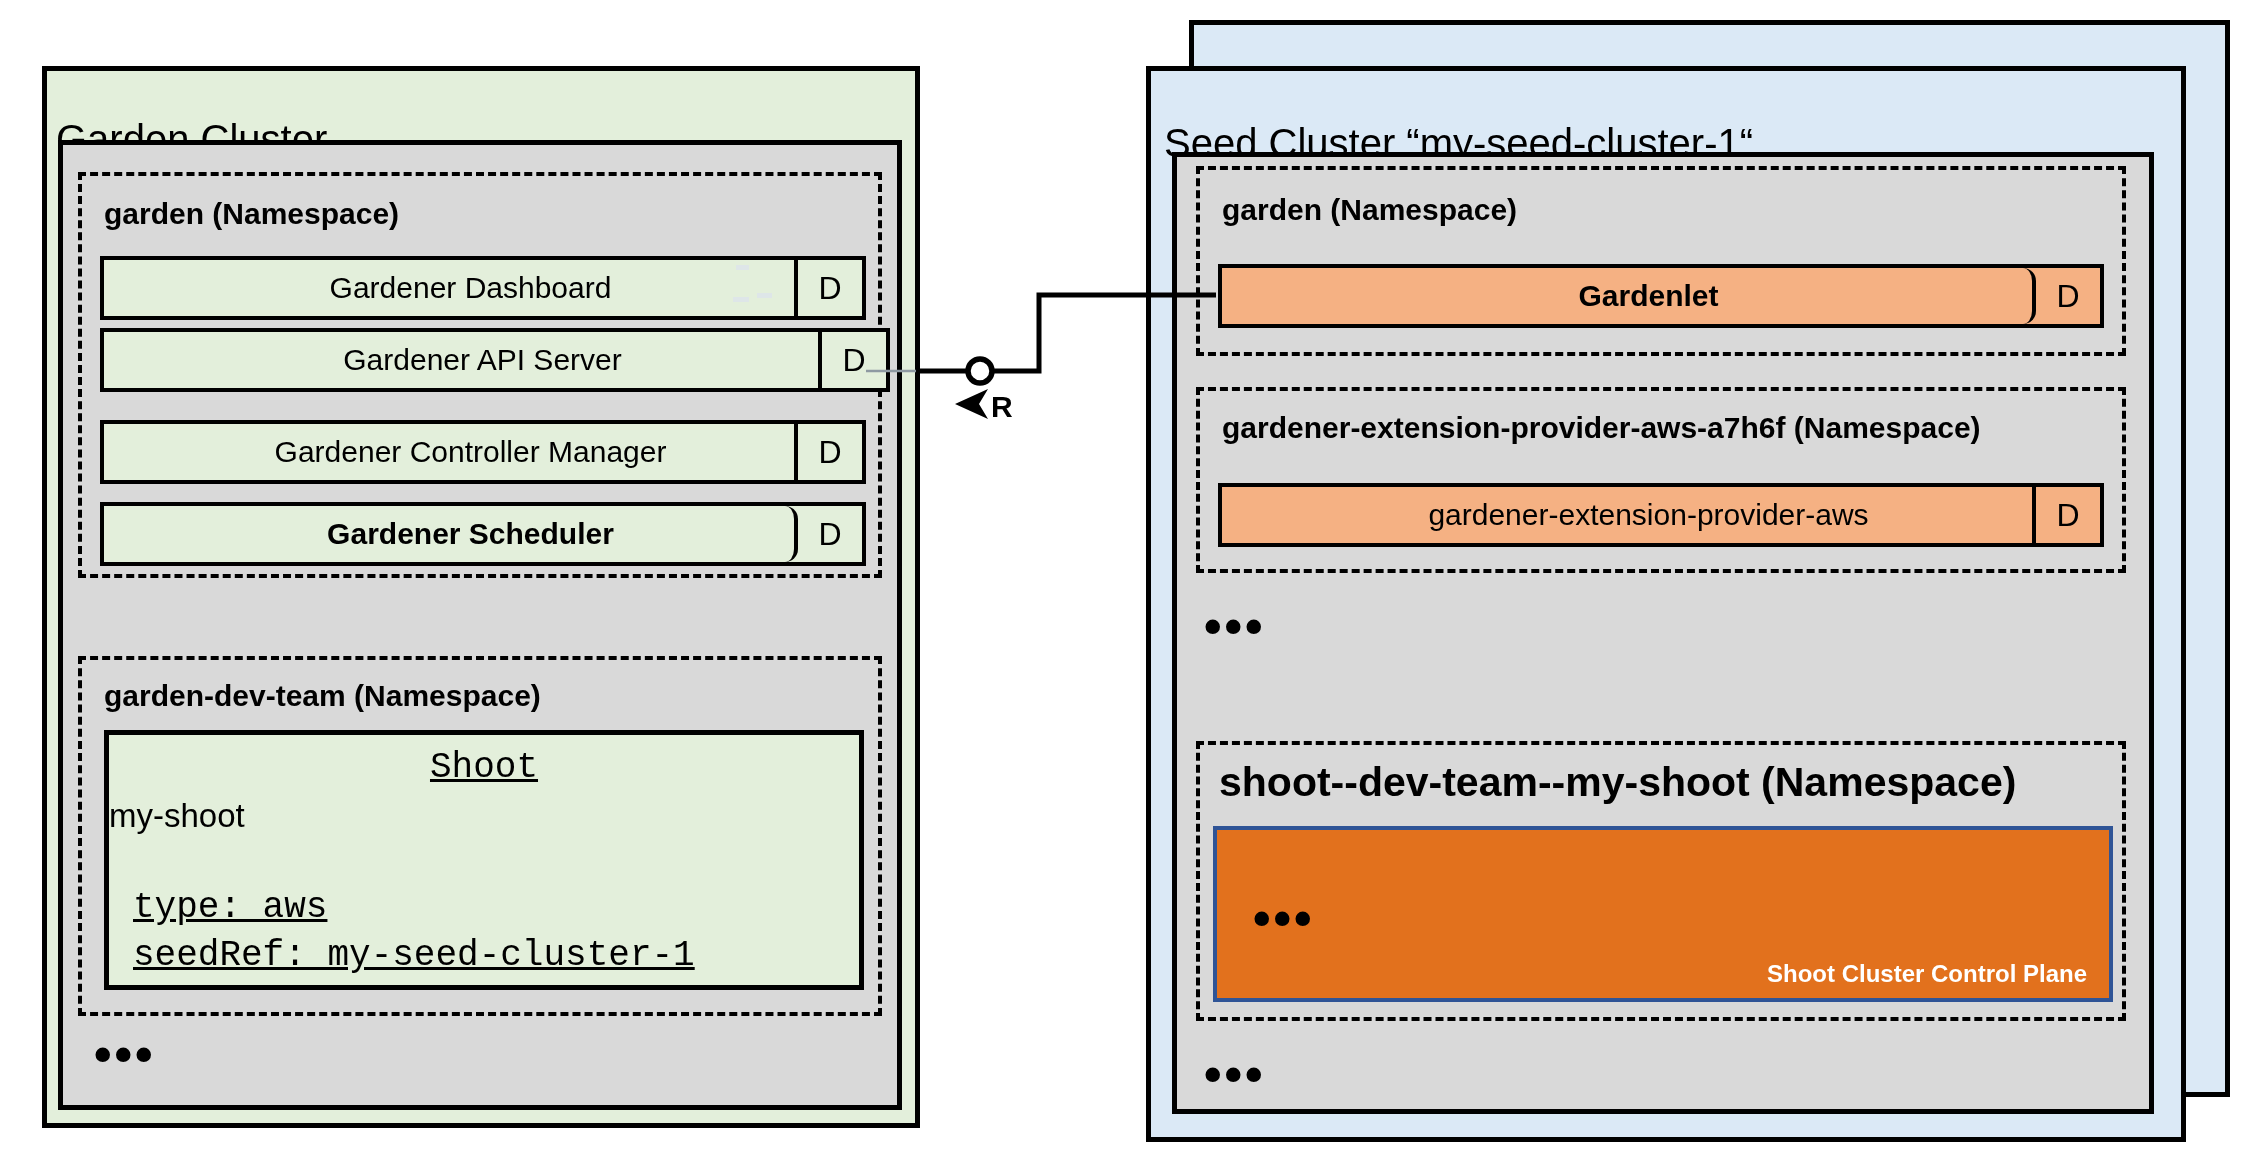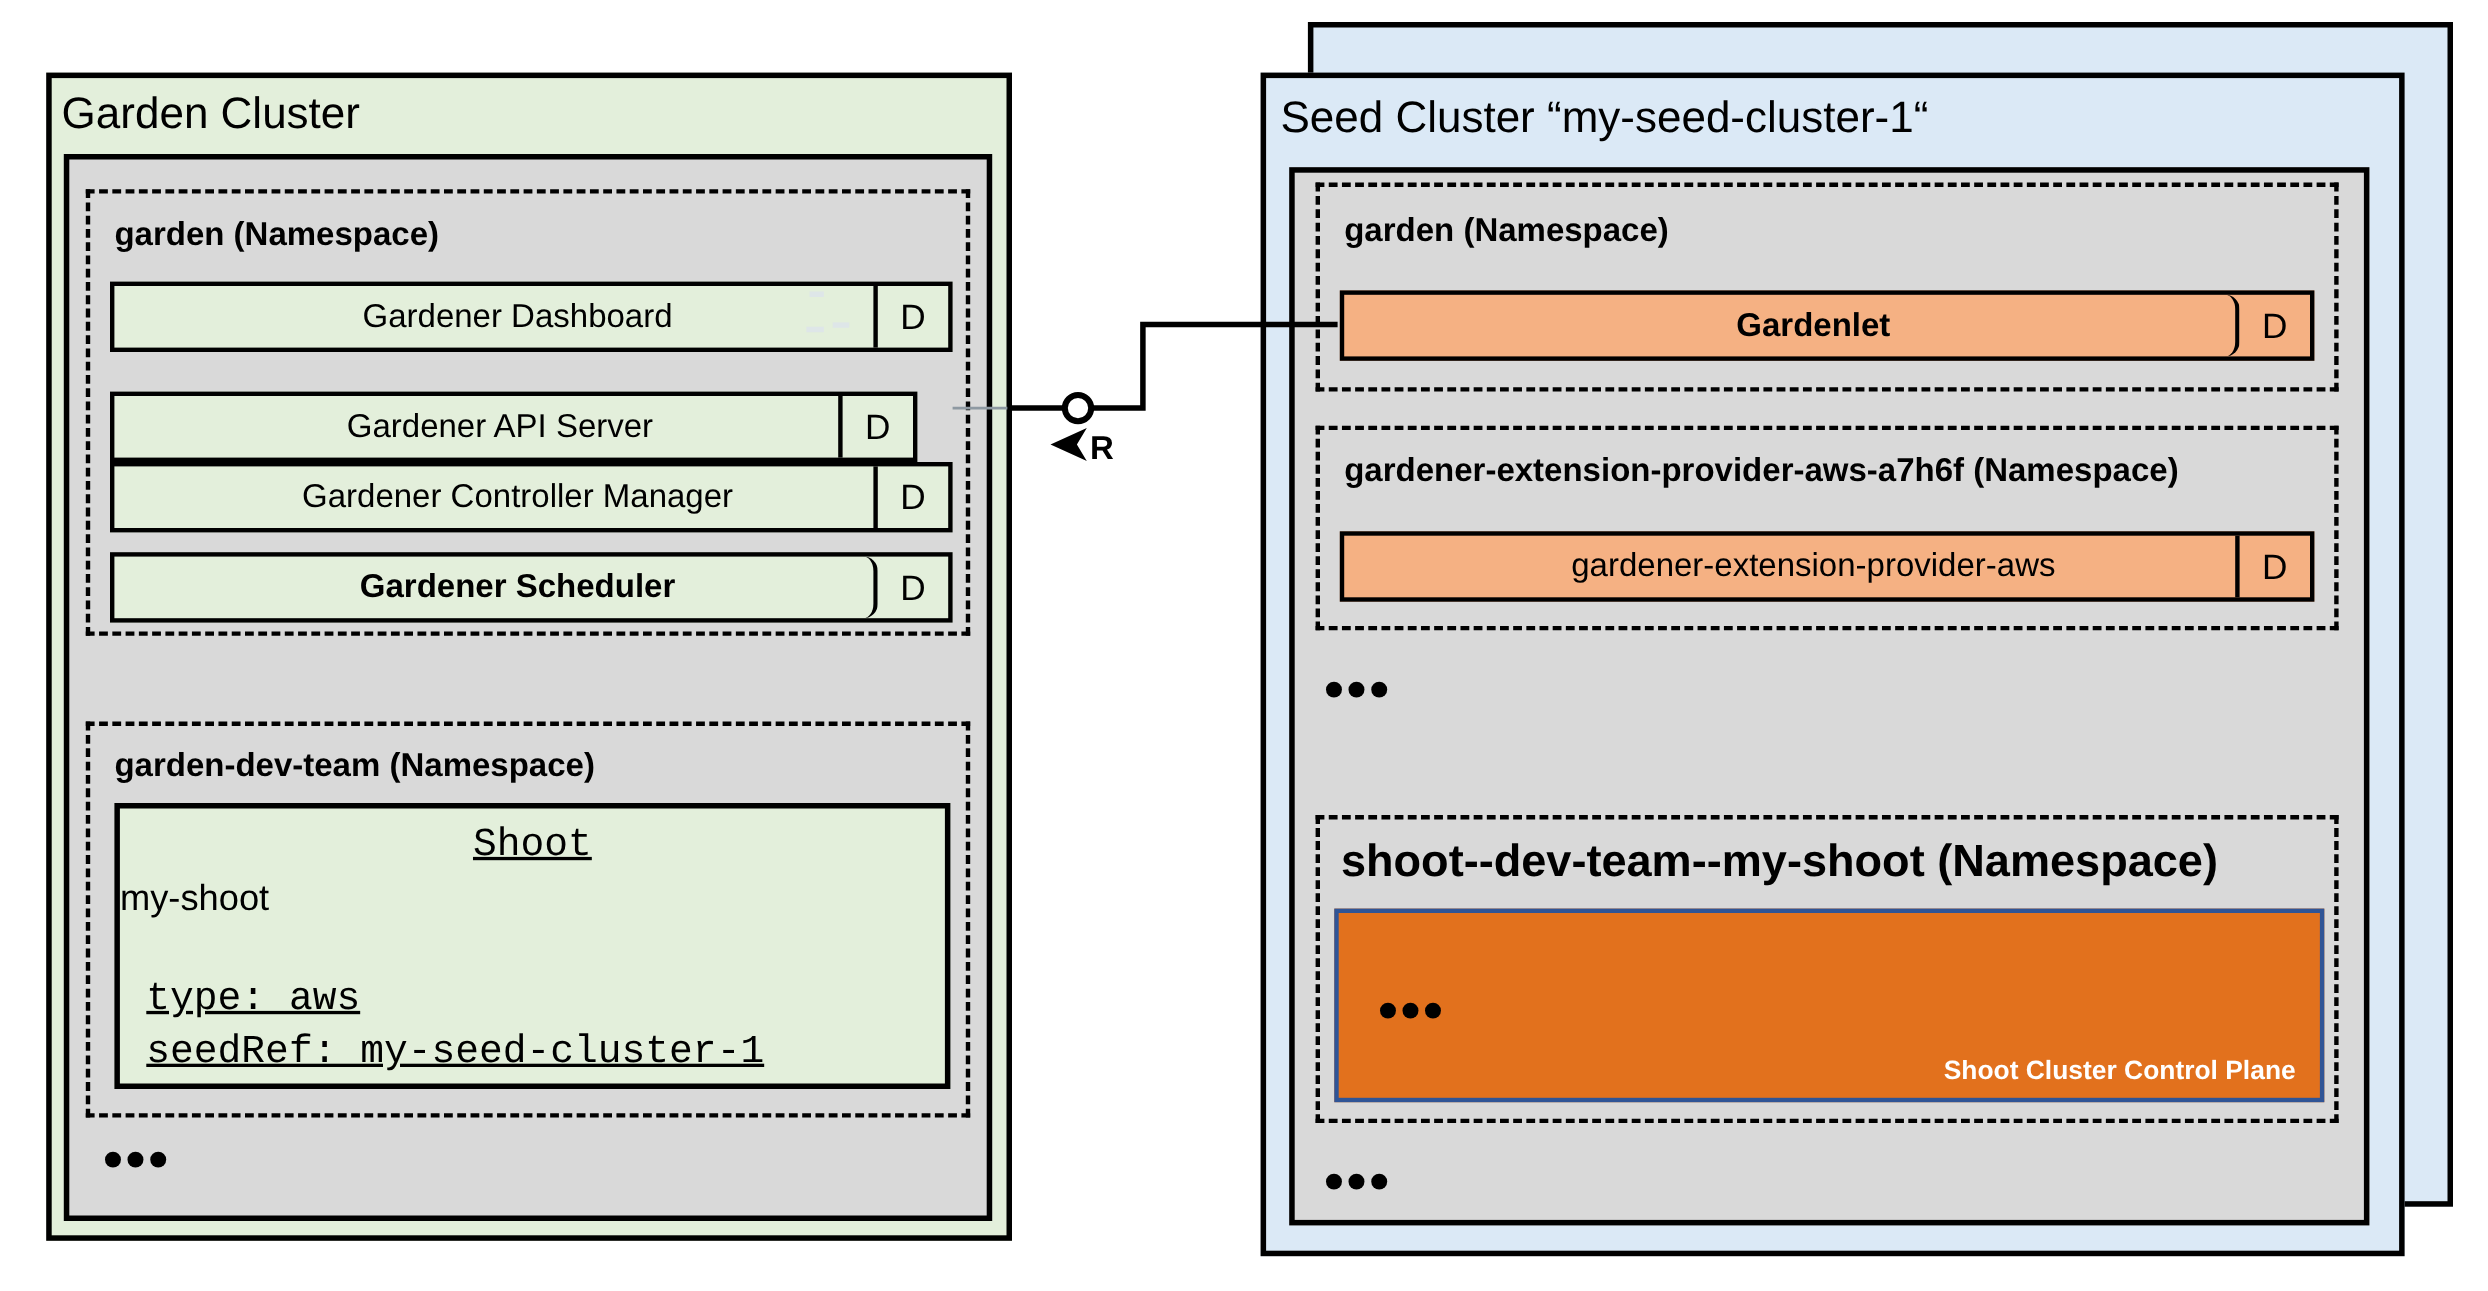--- a/index.html
+++ b/index.html
@@ -3,21 +3,21 @@
 <meta charset="utf-8">
 <style>
   html,body{margin:0;padding:0;background:#ffffff;}
   .canvas{position:relative;width:2262px;height:1174px;background:#ffffff;
           font-family:"Liberation Sans",sans-serif;color:#000;overflow:hidden;}
   .box{position:absolute;box-sizing:border-box;border:5px solid #000;}
   .dashed{position:absolute;box-sizing:border-box;border:4px dashed #000;}
   .green-bg{background:#e3efdb;}
   .gray-bg{background:#d9d9d9;}
   .blue-bg{background:#dbe9f6;}
-  .cluster-title{position:absolute;font-size:40px;font-weight:400;line-height:54px;white-space:nowrap;}
+  .cluster-title{position:absolute;font-size:40px;font-weight:400;line-height:54px;white-space:nowrap;margin-top:36px;}
   .ns-title{position:absolute;font-size:30px;font-weight:700;line-height:44px;white-space:nowrap;}
   .row{position:absolute;display:flex;border:4px solid #000;box-sizing:border-box;background:#e3efdb;padding-left:43px;}
   .row.orange{background:#f5b183;}
   .row .lbl{flex:1;display:flex;align-items:center;justify-content:center;
             font-size:30px;border-right:4px solid #000;white-space:nowrap;}
   .row .dcell{width:64px;display:flex;align-items:center;justify-content:center;font-size:32px;}
   .bold{font-weight:700;border-radius:13px;}
   .mono{font-family:"Liberation Mono","DejaVu Sans Mono",monospace;text-decoration:underline;}
   .dots{position:absolute;font-family:"DejaVu Sans",sans-serif;font-size:50px;
         letter-spacing:-9px;line-height:48px;height:48px;white-space:nowrap;}
@@ -47,21 +47,21 @@
 
   <div class="row" style="left:100px;top:256px;width:766px;height:64px">
     <div class="lbl">Gardener Dashboard</div>
     <div class="dcell">D</div>
   </div>
 
   <div class="faint" style="left:736px;top:265px;width:13px;height:5px"></div>
   <div class="faint" style="left:733px;top:297px;width:16px;height:5px"></div>
   <div class="faint" style="left:757px;top:293px;width:15px;height:5px"></div>
 
-  <div class="row" style="left:100px;top:356px;width:734px;height:64px">
+  <div class="row" style="left:100px;top:328px;width:790px;height:64px">
     <div class="lbl">Gardener API Server</div>
     <div class="dcell">D</div>
   </div>
 
   <div class="row" style="left:100px;top:420px;width:766px;height:64px">
     <div class="lbl">Gardener Controller Manager</div>
     <div class="dcell">D</div>
   </div>
 
   <div class="row" style="left:100px;top:502px;width:766px;height:64px">

